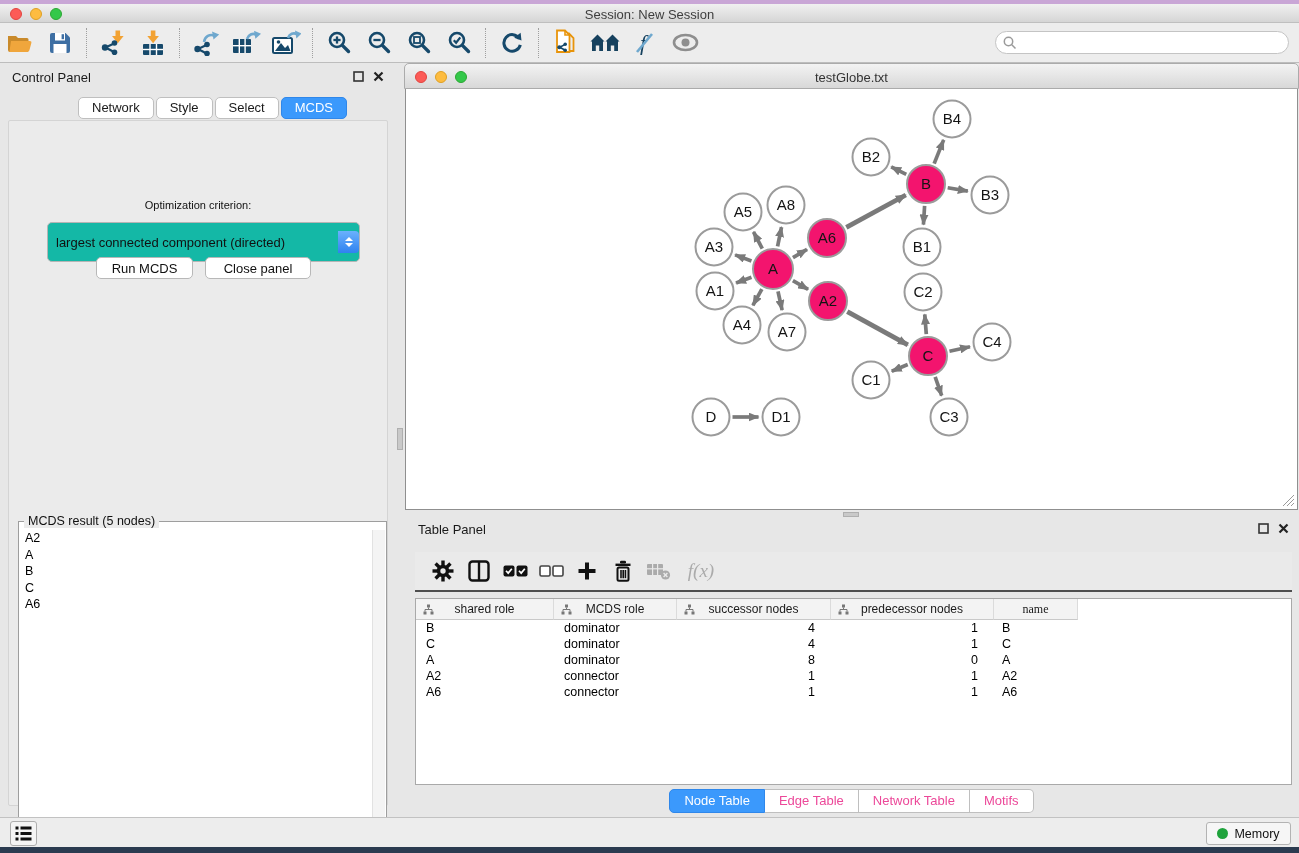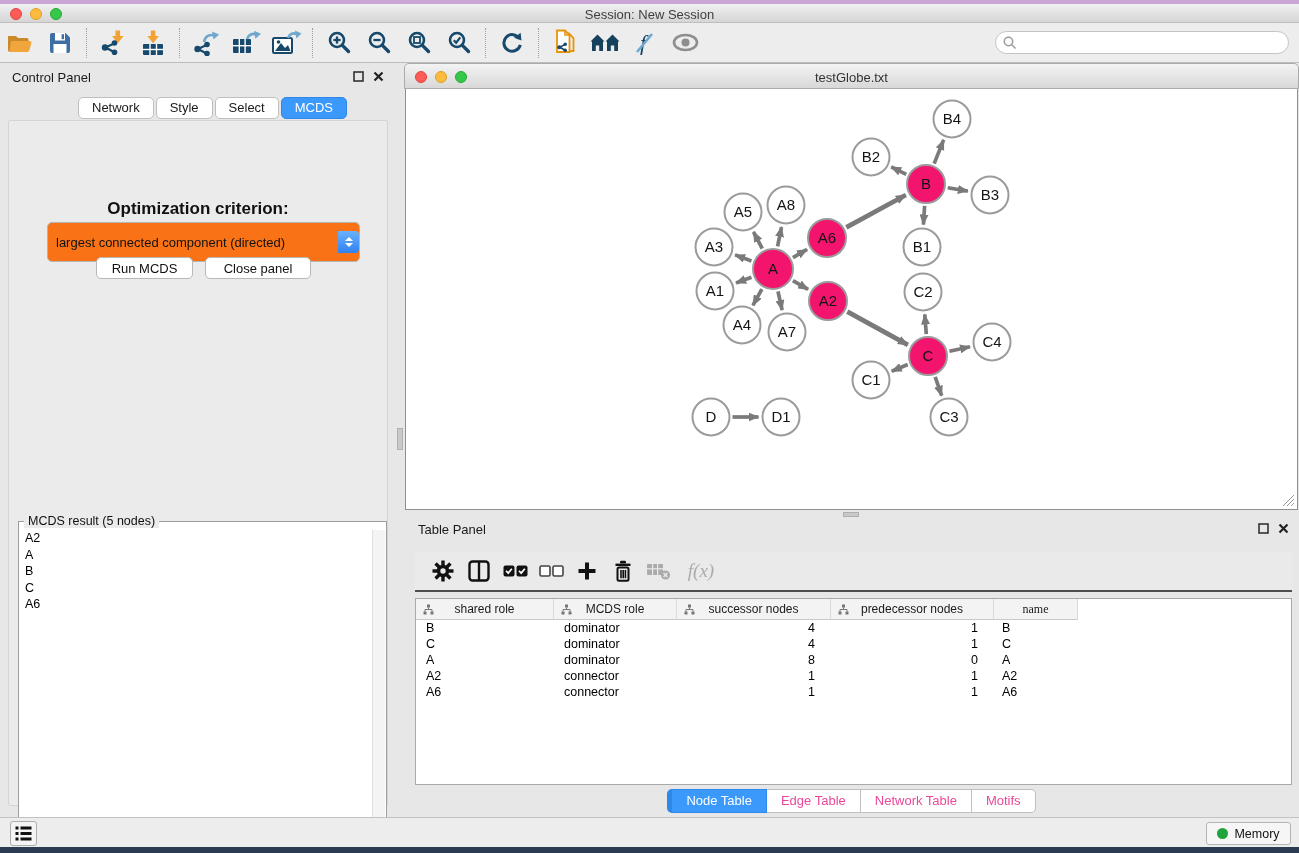--- a/index.html
+++ b/index.html
@@ -33,22 +33,22 @@
   .control-panel { position:absolute; left:4px; top:66px; width:388px; height:746px; }
   .panel-head { position:relative; height:24px; }
   .panel-head .ph-title { position:absolute; left:8px; top:4px; font-size:13px; color:#1a1a1a; }
   .ph-icons { position:absolute; right:8px; top:5px; display:flex; gap:9px; align-items:center; }
   .cp-content-bg { position:absolute; left:4px; top:54px; width:380px; height:686px;
     background:#EBEBEB; border:1px solid #D4D4D4; border-radius:2px; }
   .cp-tabs { position:absolute; left:74px; top:31px; display:flex; gap:2px; z-index:2; }
   .cp-tab { background:#fff; border:1px solid #BFBFBF; border-radius:5px; font-size:13px;
     padding:2px 13px 3px; color:#1a1a1a; }
   .cp-tab.sel { background:#3B99FC; border-color:#2F87EA; color:#fff; }
-  .opt-label { position:absolute; left:0; width:388px; top:133px; text-align:center; font-size:17px; color:#111;font-weight:bold; }
-  .dropdown { position:absolute; left:43px; top:156px; width:313px; height:40px; background:#f97316;
+  .opt-label { position:absolute; left:0; width:388px; top:133px; text-align:center; font-size:11px; color:#111; }
+  .dropdown { position:absolute; left:43px; top:156px; width:313px; height:40px; background:#14b8a6;
     border:1px solid #B5B5B5; border-radius:5px; display:flex; align-items:center; }
   .dropdown .dd-text { flex:1; font-size:13px; padding-left:8px; color:#111; white-space:nowrap; overflow:hidden; }
   .dd-step { width:21px; height:22px; border-radius:0 4px 4px 0;
     background:linear-gradient(#6BB1FD,#2F82F0); display:flex; flex-direction:column;
     align-items:center; justify-content:center; gap:2px; }
   .dd-step .up { width:0; height:0; border-left:4px solid transparent; border-right:4px solid transparent; border-bottom:4px solid #fff; }
   .dd-step .down { width:0; height:0; border-left:4px solid transparent; border-right:4px solid transparent; border-top:4px solid #fff; }
   .btn { position:absolute; height:22px; background:#fff;
     border:1px solid #B8B8B8; border-radius:5px; font-size:13px; color:#111;
     display:flex; align-items:center; justify-content:center; }
@@ -92,21 +92,21 @@
   .th .th-icon { position:absolute; left:7px; top:5px; }
   .th-fill { flex:1; background:#fff; }
   .tr { display:flex; height:16px; align-items:center; }
   .td { font-size:12.5px; color:#000; white-space:nowrap; overflow:hidden; }
   .td.left { padding-left:10px; text-align:left; }
   .td.right { padding-right:16px; text-align:right; }
   .td.name-col { padding-left:8px; }
   .tp-tabs { position:absolute; left:0; right:0; top:271px; display:flex; justify-content:center; }
   .tp-tab { background:#fff; border:1px solid #BFBFBF; border-left:none; font-size:13px;
     padding:3px 14px 4px; color:#ec4899; }
-  .tp-tab:first-child { border-left:5px solid #0f766e; border-radius:5px 0 0 5px; }
+  .tp-tab:first-child { border-left:1px solid #0f766e; border-radius:5px 0 0 5px; }
   .tp-tab:last-child { border-radius:0 5px 5px 0; }
   .tp-tab.sel { background:#3B99FC; border-color:#2F87EA; color:#fff; }
 
   
   .statusbar { position:absolute; left:0; top:817px; width:1299px; height:30px;
     background:#EDEDED; border-top:1px solid #C2C2C2; }
   .sb-left-btn { position:absolute; left:10px; top:3px; width:27px; height:25px;
     background:#F4F4F4; border:1px solid #ADADAD; border-radius:3px;
     display:flex; align-items:center; justify-content:center; }
   .sb-mem-btn { position:absolute; right:8px; top:4px; width:85px; height:23px;

